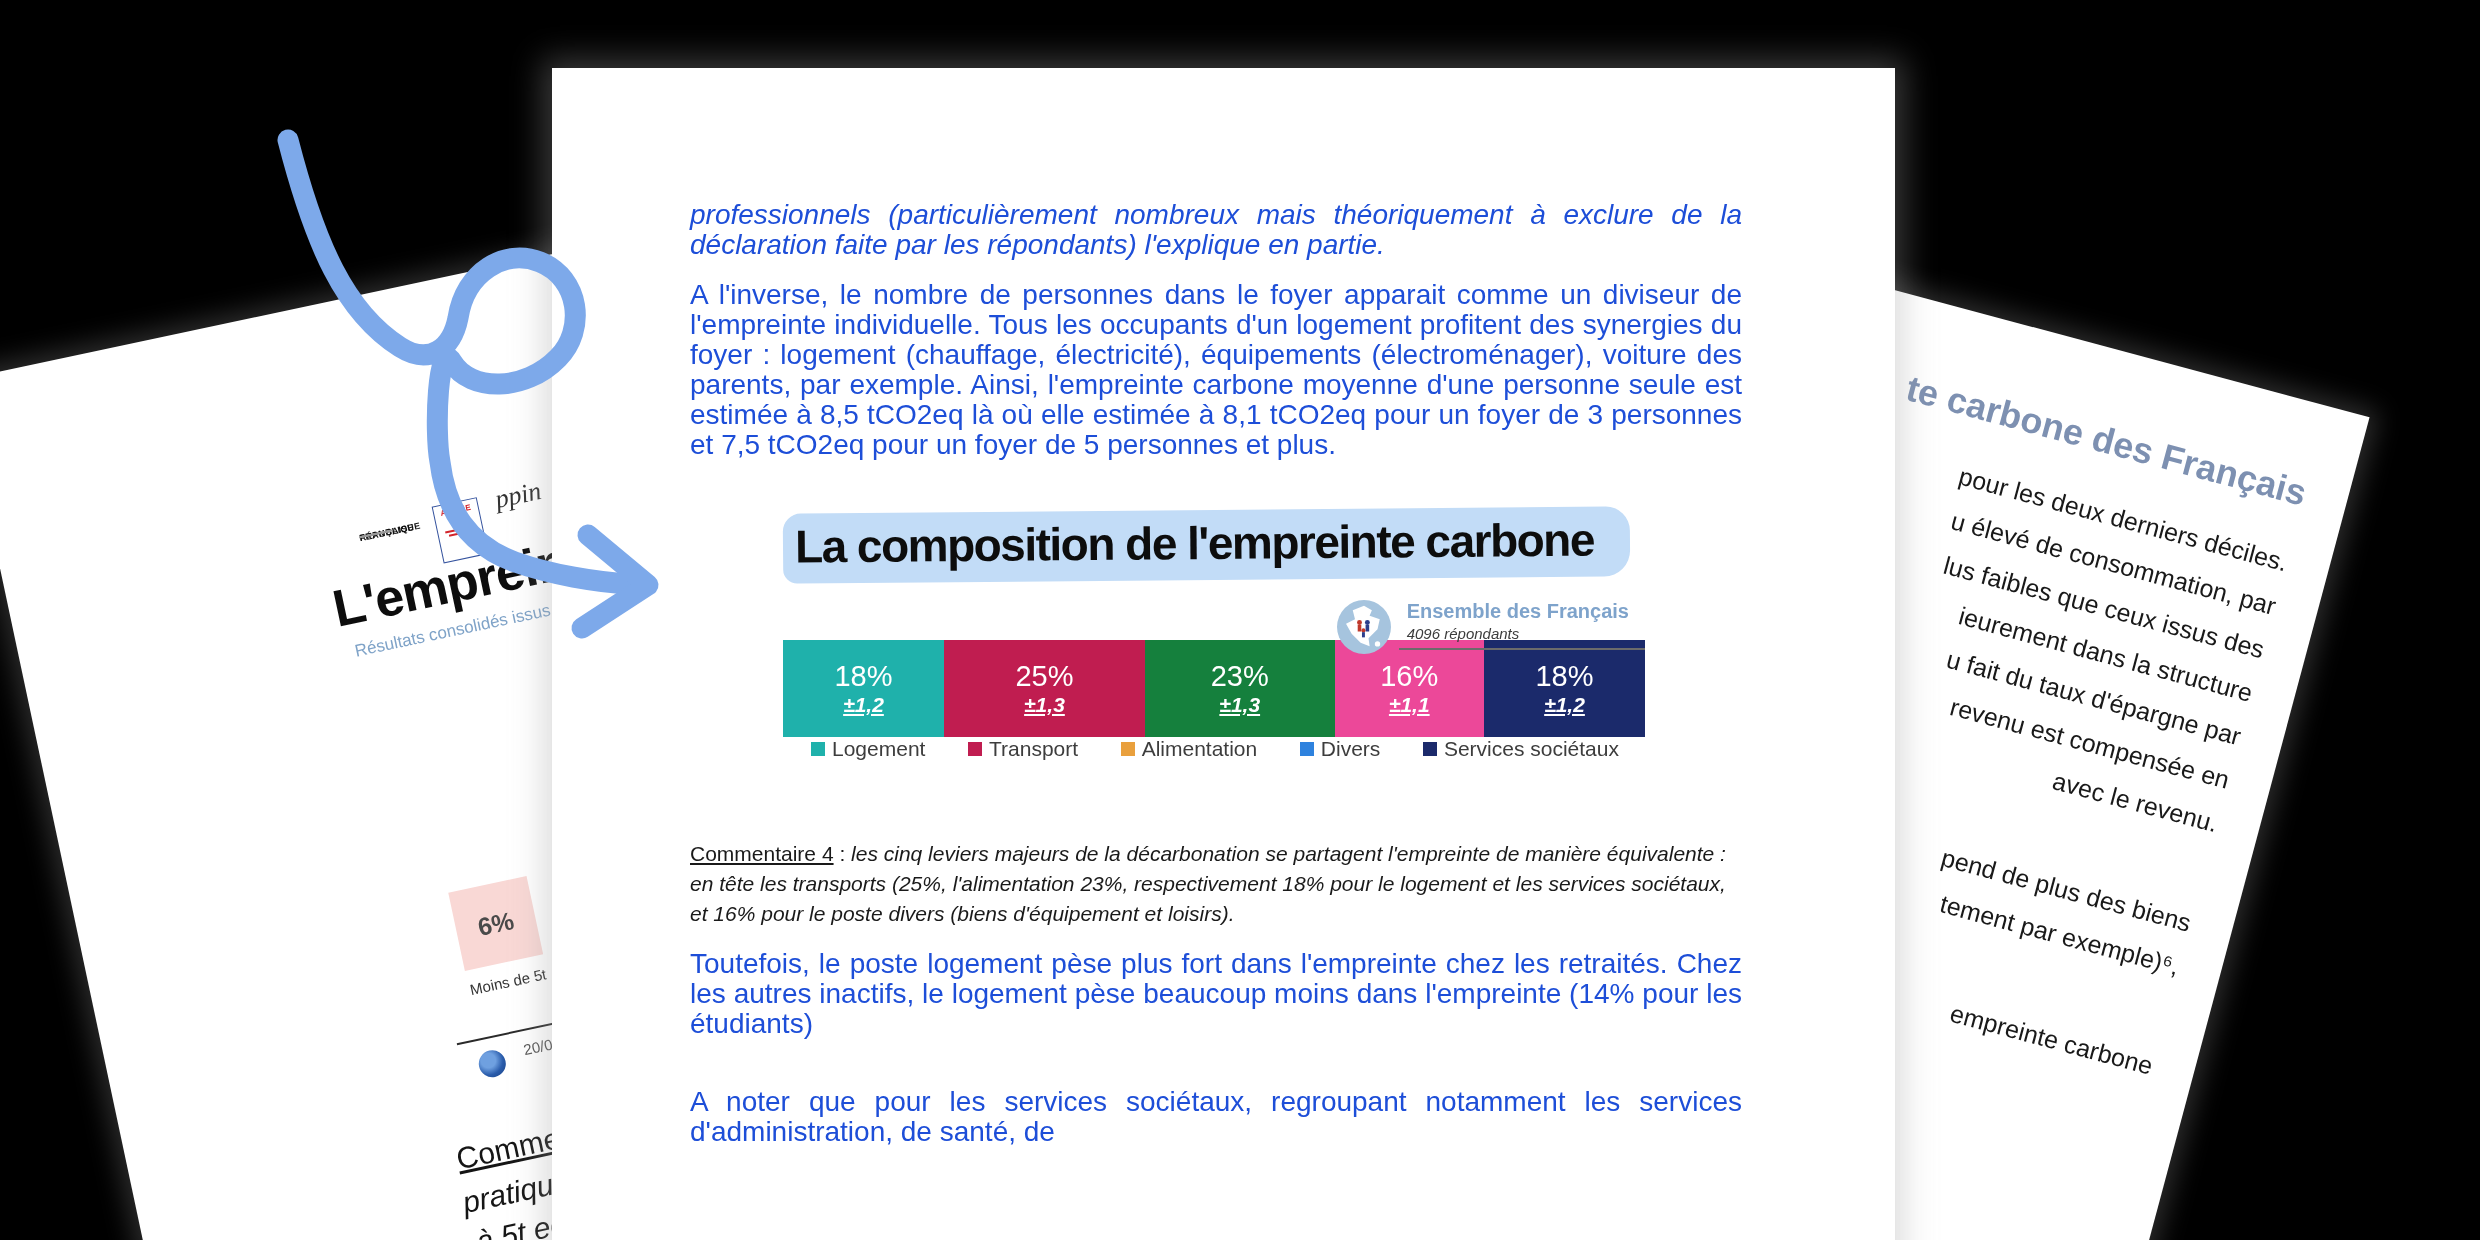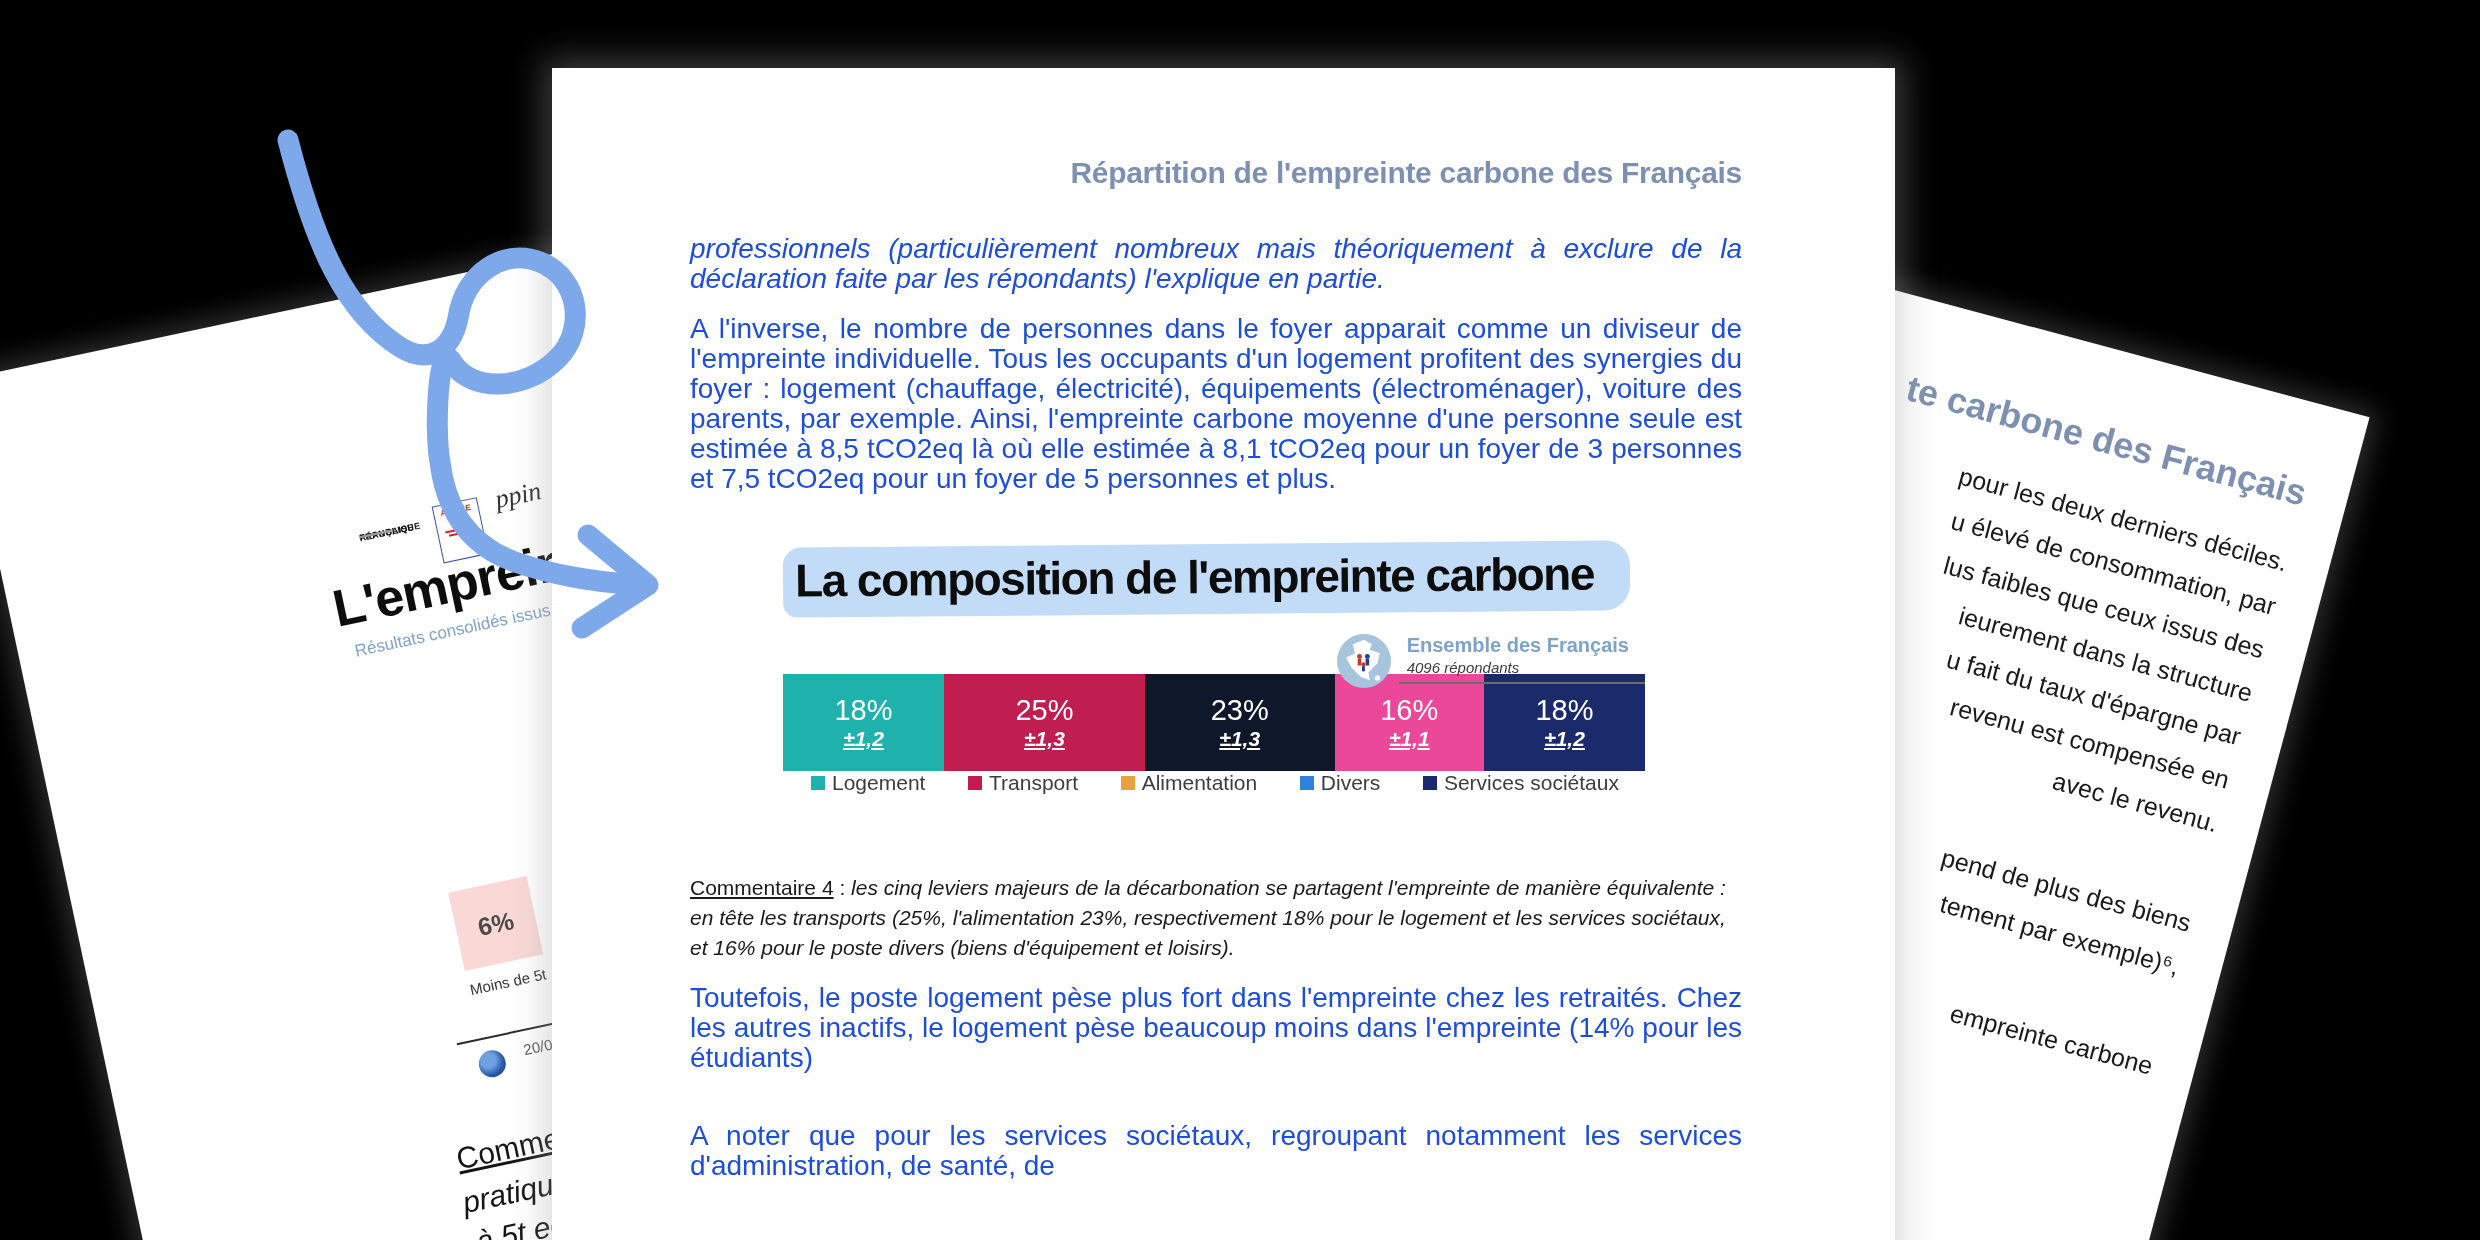--- a/index.html
+++ b/index.html
@@ -127,21 +127,20 @@
   <div class="rp-line">ieurement dans la structure</div>
   <div class="rp-line">u fait du taux d'épargne par</div>
   <div class="rp-line">revenu est compensée en</div>
   <div class="rp-line">avec le revenu.</div>
   <div class="rp-line gap">pend de plus des biens</div>
   <div class="rp-line">tement par exemple)⁶,</div>
   <div class="rp-line gap">empreinte carbone</div>
 </div>
 
 <div class="page" id="center-page">
-  <div class="c-title">Répartition de l'empreinte carbone des Français</div>
   <div class="c-para it">professionnels (particulièrement nombreux mais théoriquement à exclure de la déclaration faite par les répondants) l'explique en partie.</div>
   <div class="c-para">A l'inverse, le nombre de personnes dans le foyer apparait comme un diviseur de l'empreinte individuelle. Tous les occupants d'un logement profitent des synergies du foyer : logement (chauffage, électricité), équipements (électroménager), voiture des parents, par exemple. Ainsi, l'empreinte carbone moyenne d'une personne seule est estimée à 8,5 tCO2eq là où elle estimée à 8,1 tCO2eq pour un foyer de 3 personnes et 7,5 tCO2eq pour un foyer de 5 personnes et plus.</div>
 
   <div class="chart">
     <div class="chart-title-wrap">
       <span class="chart-title">La composition de l'empreinte carbone</span>
     </div>
     <div class="badge">
       <svg width="54" height="54" viewBox="0 0 48 48" style="margin-right:8px">
         <circle cx="24" cy="24" r="24" fill="#a6c4de"></circle>
@@ -162,21 +161,21 @@
 
     <div class="bar">
       <div class="seg" style="flex-grow: 18; background: rgb(31, 177, 171);">
         <span class="v">18%</span>
         <span class="e">±1,2</span>
       </div>
       <div class="seg" style="flex-grow: 25; background: rgb(192, 29, 80);">
         <span class="v">25%</span>
         <span class="e">±1,3</span>
       </div>
-      <div class="seg" style="flex-grow: 23; background: #0f172a; text-align: center;">
+      <div class="seg" style="flex-grow: 23; background: #15803d; text-align: center;">
         <span class="v">23%</span>
         <span class="e">±1,3</span>
       </div>
       <div class="seg" style="flex-grow: 16; background: #ec4899;">
         <span class="v">16%</span>
         <span class="e">±1,1</span>
       </div>
       <div class="seg" style="flex-grow: 18; background: rgb(27, 42, 107);">
         <span class="v">18%</span>
         <span class="e">±1,2</span>

